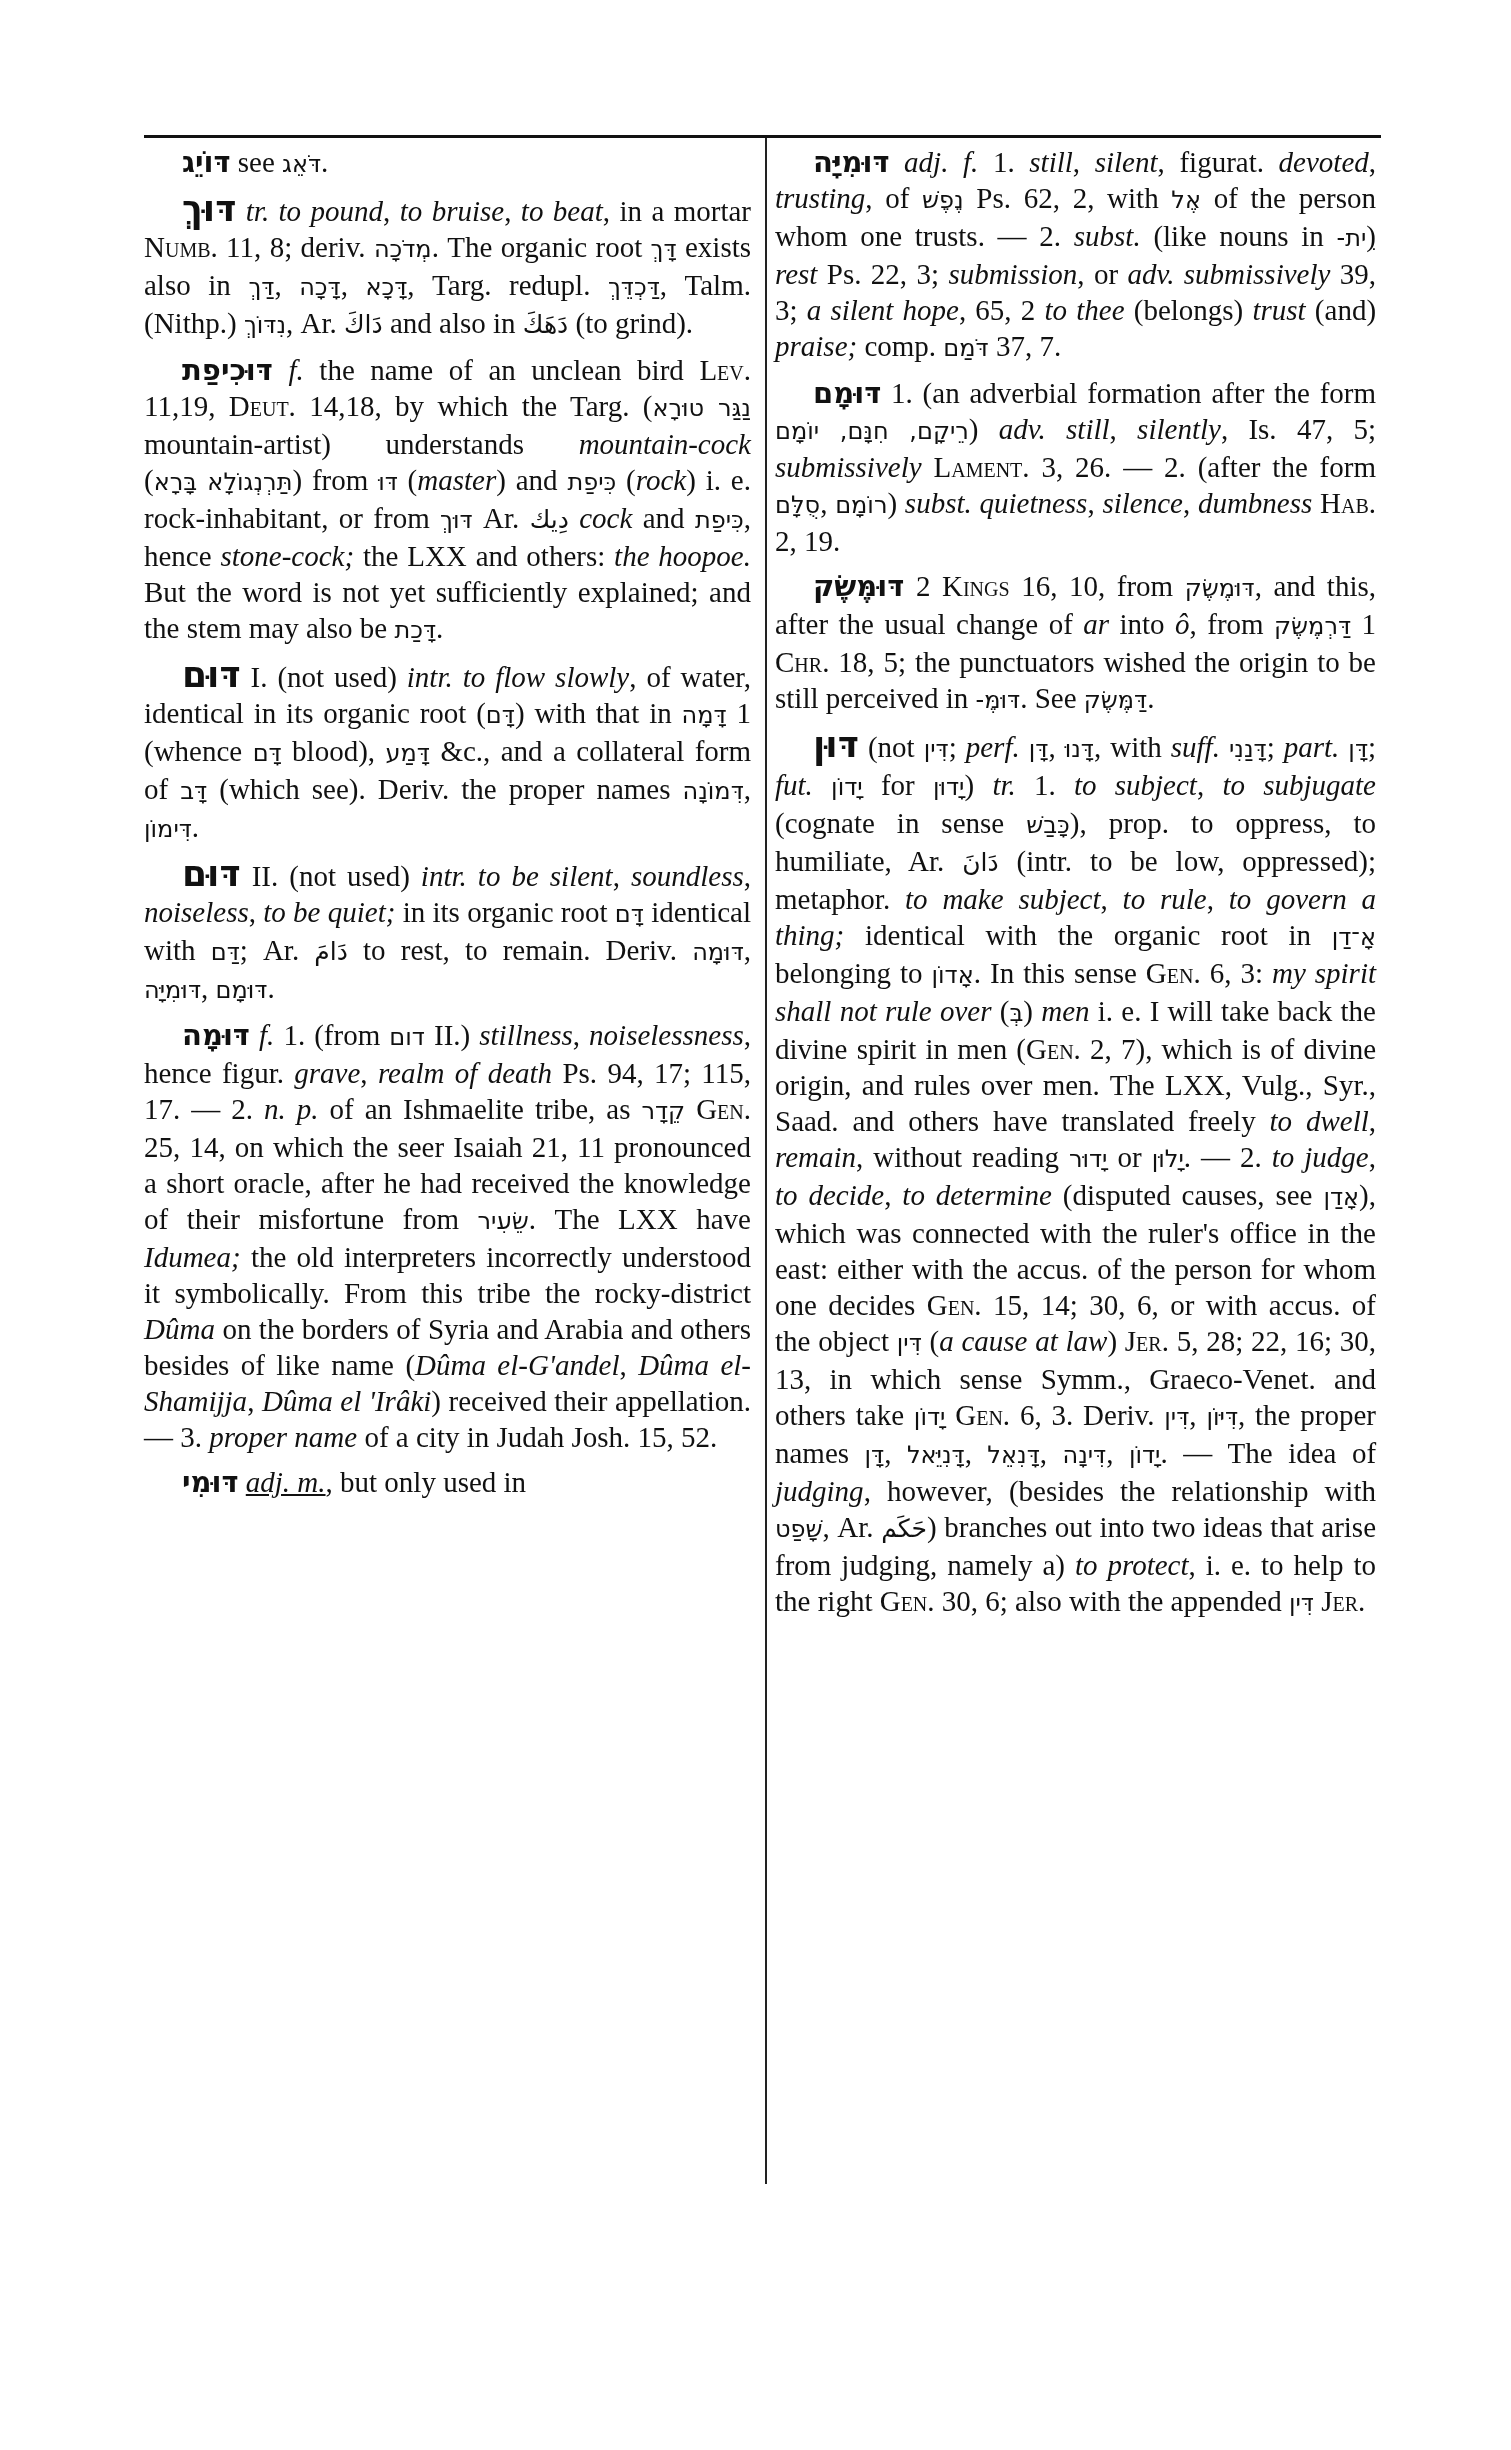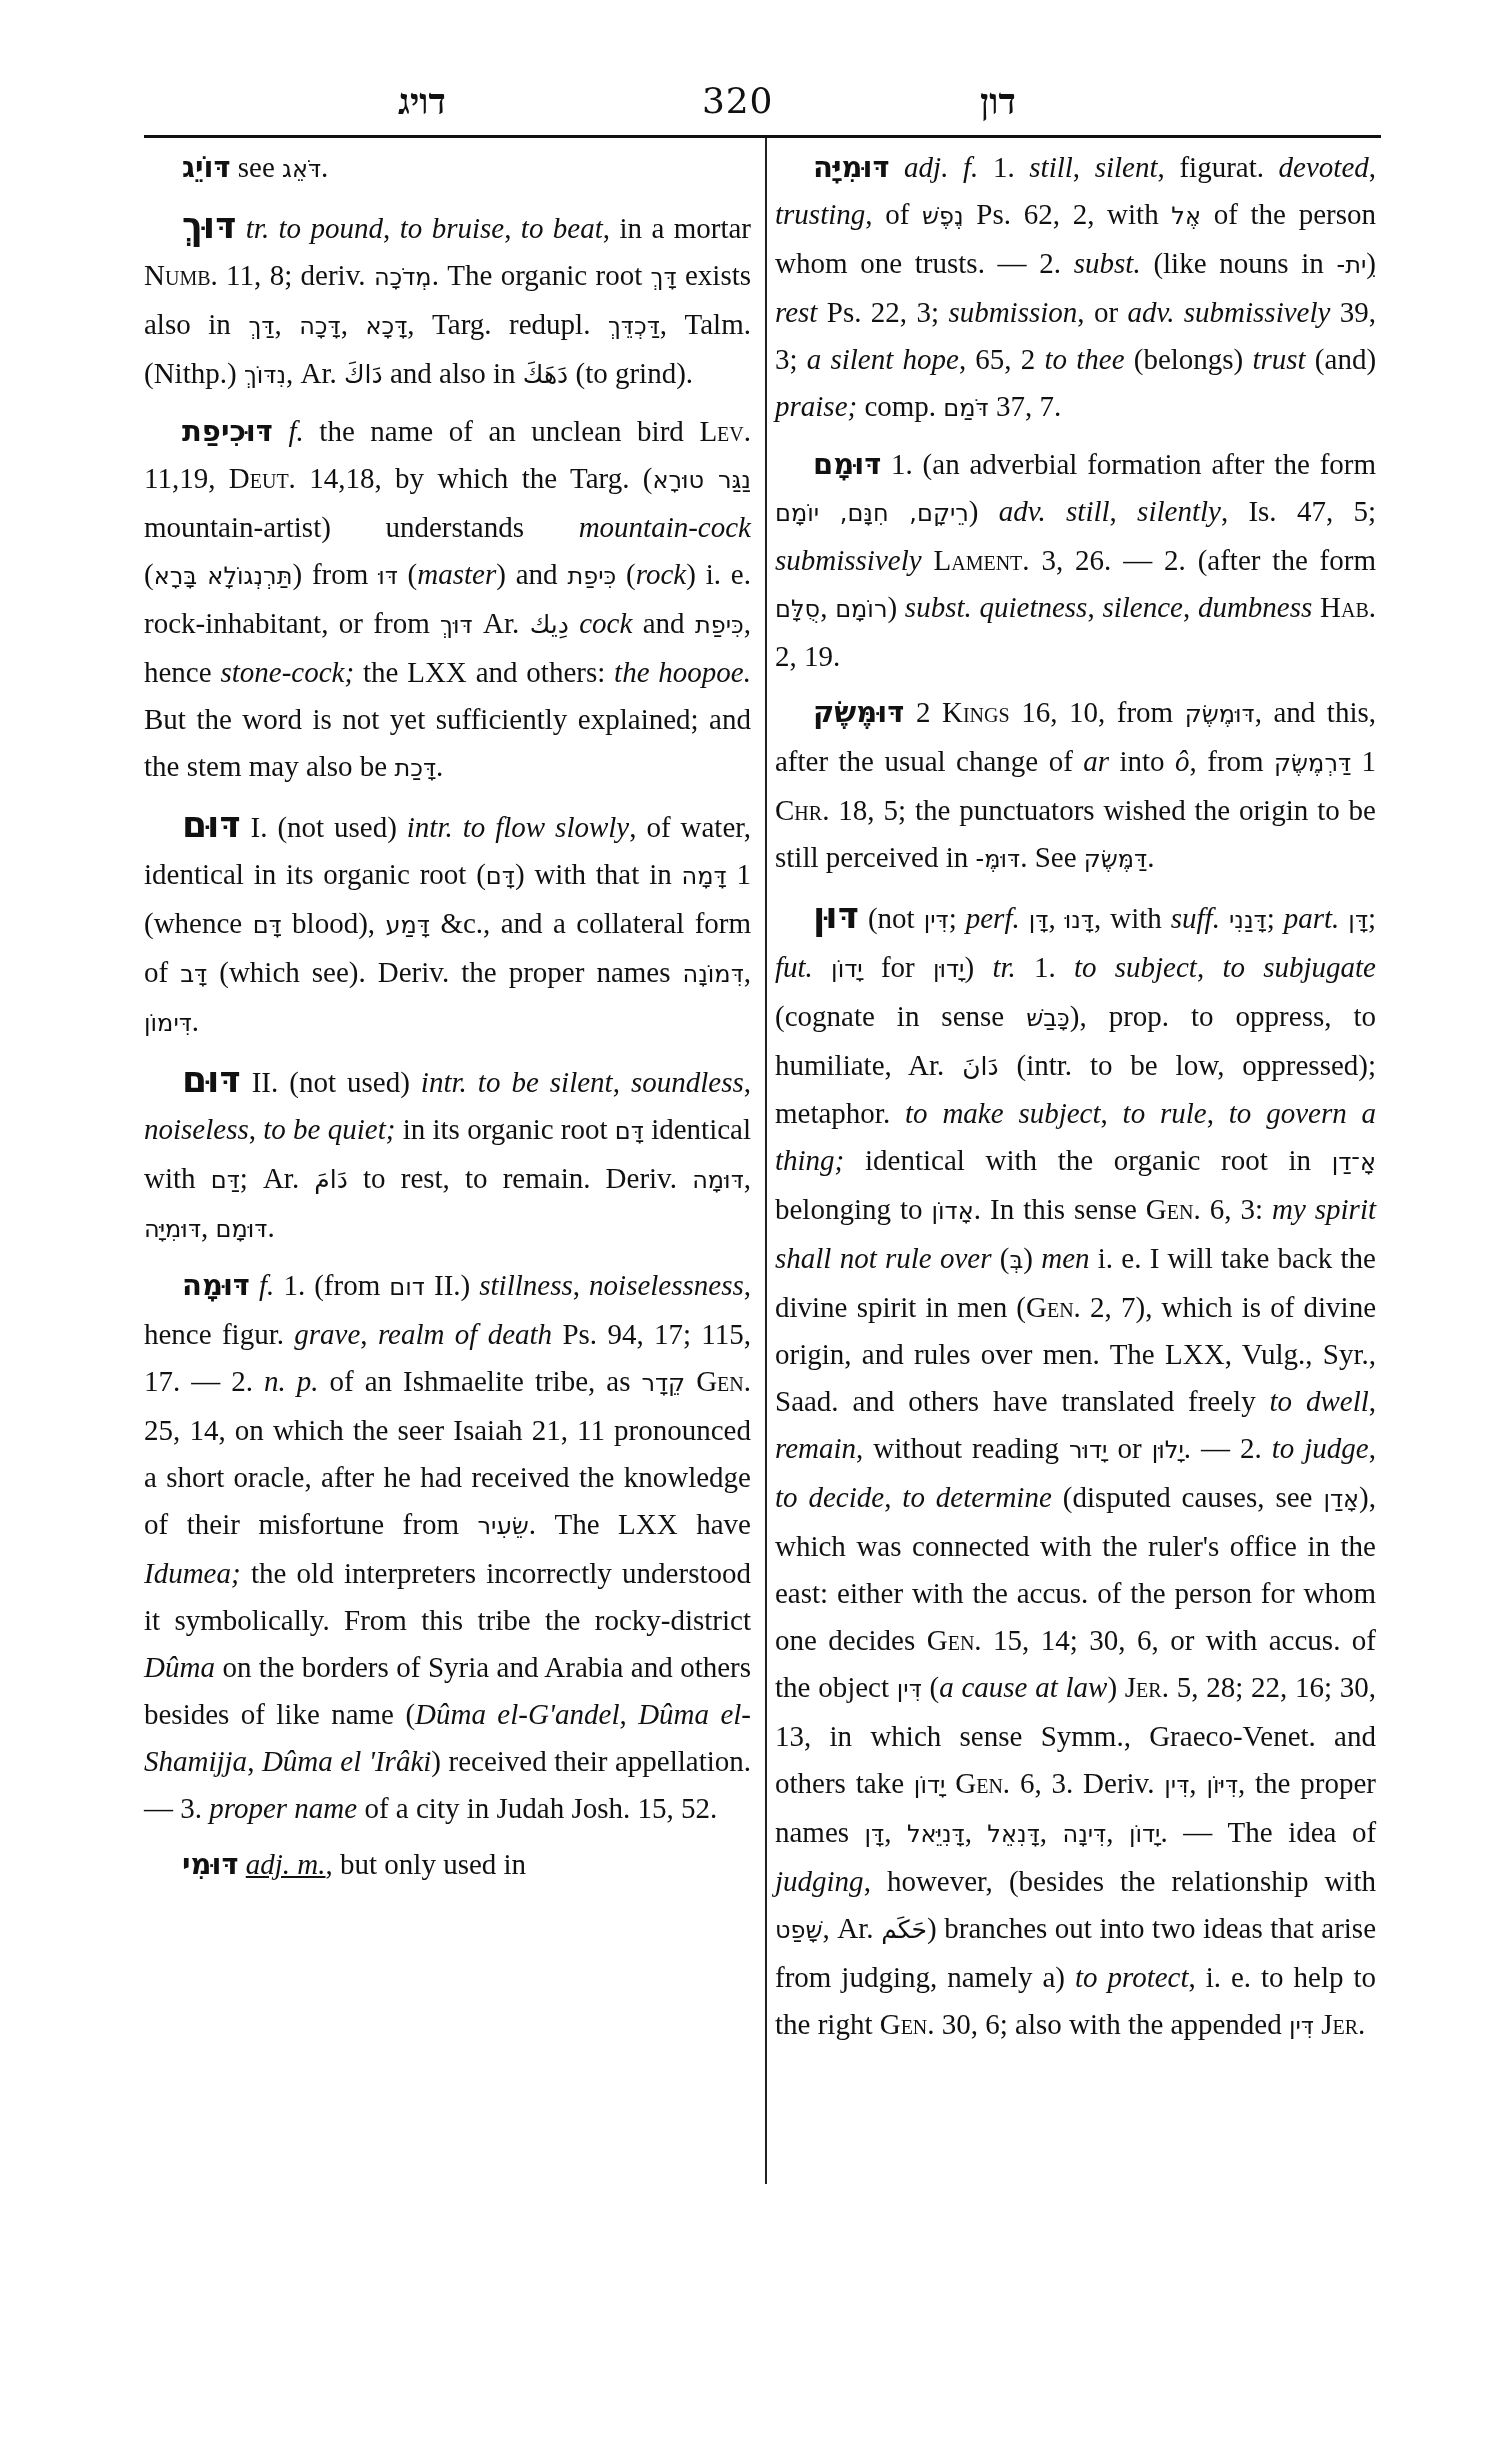--- a/index.html
+++ b/index.html
@@ -7,41 +7,36 @@
          font-family:"DejaVu Serif","Liberation Serif",serif; color:#111; }
   .page { position:absolute; left:0; top:0; width:1512px; height:2450px; }
   .running-head { position:absolute; top:74px; left:135px; width:1250px; height:54px; }
   .rh-left, .rh-center, .rh-right { position:absolute; top:0; font-size:36px; font-weight:bold; line-height:54px; }
   .rh-left { left:263px; direction:rtl; }
   .rh-center { left:567px; font-family:"DejaVu Serif",serif; font-weight:normal; font-size:36px; letter-spacing:0.9px; }
   .rh-right { left:845px; direction:rtl; }
   .head-rule { position:absolute; top:135px; left:144px; width:1237px; height:2.7px; background:#111; }
   .col-rule { position:absolute; top:138px; left:765px; width:1.8px; height:2046px; background:#222; }
   .col { position:absolute; top:144px; font-family:"Liberation Serif","DejaVu Serif",serif;
-         font-size:29px; line-height:47px; text-align:justify; }
+         font-size:29px; line-height:36px; text-align:justify; }
   .col-left { left:144px; width:607px; }
   .col-right { left:775px; width:601px; }
   .entry { margin:0; text-indent:38px; }
   .entry + .entry { margin-top:9px; }
   .hw { font-family:"DejaVu Sans","Liberation Sans",sans-serif; font-weight:bold; direction:rtl; unicode-bidi:isolate; }
   .hw-big { font-size:36px; }
   .he { font-family:"DejaVu Sans","Liberation Sans",sans-serif; font-size:24px; unicode-bidi:isolate; direction:rtl; }
   .ar { font-family:"DejaVu Sans",sans-serif; font-size:25px; unicode-bidi:isolate; direction:rtl; }
   .sc { font-variant:small-caps; }
 </style>
 </head>
 <body>
 
 <div class="page">
 
-  <div class="running-head">
-    <span class="rh-left">דויג</span>
-    <span class="rh-center">320</span>
-    <span class="rh-right">דון</span>
-  </div>
   <div class="head-rule"></div>
   <div class="col-rule"></div>
 
   <div class="col col-left">
       <p class="entry"><span class="hw">דּוֹיֵג</span> see <span class="he">דֹּאֵג</span>.</p>
       <p class="entry"><span class="hw hw-big">דּוּךְ</span> <span style="font-style: italic;">tr. to pound</span>, <span style="font-style: italic;">to bruise</span>, <span style="font-style: italic;">to beat</span>, in a mortar <span class="sc">Numb.</span> 11, 8; deriv. <span class="he">מְדֹכָה</span>. The organic root <span class="he">דָּךְ</span> exists also in <span class="he">דַּךְ</span>, <span class="he">דָּכָה</span>, <span class="he">דָּכָא</span>, Targ. redupl. <span class="he">דַּכְדֵּךְ</span>, Talm. (Nithp.) <span class="he">נִדּוֹךְ</span>, Ar. <span class="ar">دَاكَ</span> and also in <span class="ar">دَهَكَ</span> (to grind).</p>
       <p class="entry"><span class="hw">דּוּכִיפַת</span> <span style="font-style: italic;">f.</span> the name of an unclean bird <span class="sc">Lev.</span> 11,19, <span class="sc">Deut.</span> 14,18, by which the Targ. (<span class="he">נַגַּר טוּרָא</span> mountain-artist) understands <span style="font-style: italic;">mountain-cock</span> (<span class="he">תַּרְנְגוֹלָא בָּרָא</span>) from <span class="he">דּוּ</span> (<span style="font-style: italic;">master</span>) and <span class="he">כִּיפַת</span> (<span style="font-style: italic;">rock</span>) i. e. rock-inhabitant, or from <span class="he">דּוּךְ</span> Ar. <span class="ar">دِيك</span> <span style="font-style: italic;">cock</span> and <span class="he">כִּיפַת</span>, hence <span style="font-style: italic;">stone-cock;</span> the LXX and others: <span style="font-style: italic;">the hoopoe.</span> But the word is not yet sufficiently explained; and the stem may also be <span class="he">דָּכַת</span>.</p>
       <p class="entry"><span class="hw hw-big">דּוּם</span> I. (not used) <span style="font-style: italic;">intr. to flow slowly</span>, of water, identical in its organic root (<span class="he">דָּם</span>) with that in <span class="he">דָּמָה</span> 1 (whence <span class="he">דָּם</span> blood), <span class="he">דָּמַע</span> &amp;c., and a collateral form of <span class="he">דָּב</span> (which see). Deriv. the proper names <span class="he">דִּמוֹנָה</span>, <span class="he">דִּימוֹן</span>.</p>
       <p class="entry"><span class="hw hw-big">דּוּם</span> II. (not used) <span style="font-style: italic;">intr. to be silent</span>, <span style="font-style: italic;">soundless</span>, <span style="font-style: italic;">noiseless</span>, <span style="font-style: italic;">to be quiet;</span> in its organic root <span class="he">דָּם</span> identical with <span class="he">דַּם</span>; Ar. <span class="ar">دَامَ</span> to rest, to remain. Deriv. <span class="he">דּוּמָה</span>, <span class="he">דּוּמִיָּה</span>, <span class="he">דּוּמָם</span>.</p>
       <p class="entry"><span class="hw">דּוּמָה</span> <span style="font-style: italic;">f.</span> 1. (from <span class="he">דום</span> II.) <span style="font-style: italic;">stillness</span>, <span style="font-style: italic;">noiselessness</span>, hence figur. <span style="font-style: italic;">grave</span>, <span style="font-style: italic;">realm of death</span> Ps. 94, 17; 115, 17. — 2. <span style="font-style: italic;">n. p.</span> of an Ishmaelite tribe, as <span class="he">קֵדָר</span> <span class="sc">Gen.</span> 25, 14, on which the seer Isaiah 21, 11 pronounced a short oracle, after he had received the knowledge of their misfortune from <span class="he">שֵׂעִיר</span>. The LXX have <span style="font-style: italic;">Idumea;</span> the old interpreters incorrectly understood it symbolically. From this tribe the rocky-district <span style="font-style: italic;">Dûma</span> on the borders of Syria and Arabia and others besides of like name (<span style="font-style: italic;">Dûma el-G'andel</span>, <span style="font-style: italic;">Dûma el-Shamijja</span>, <span style="font-style: italic;">Dûma el 'Irâki</span>) received their appellation. — 3. <span style="font-style: italic;">proper name</span> of a city in Judah Josh. 15, 52.</p>

